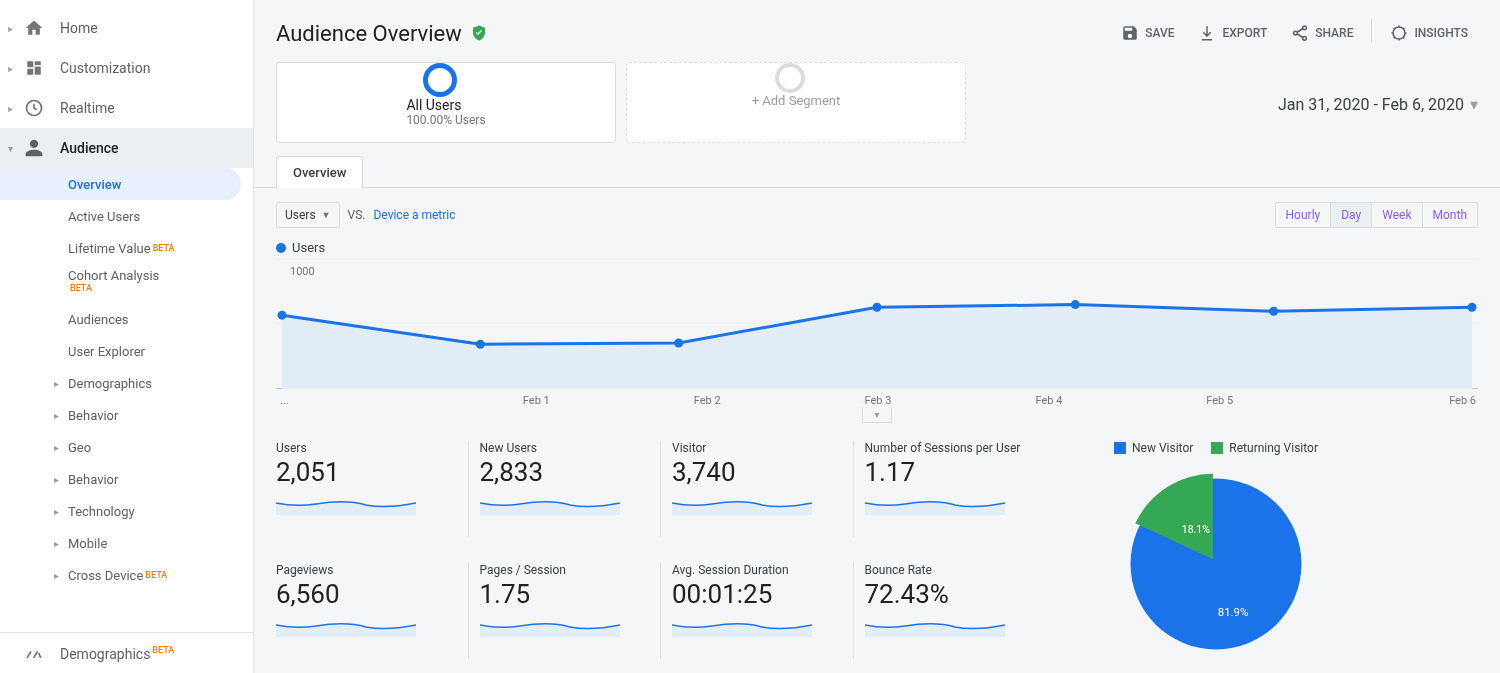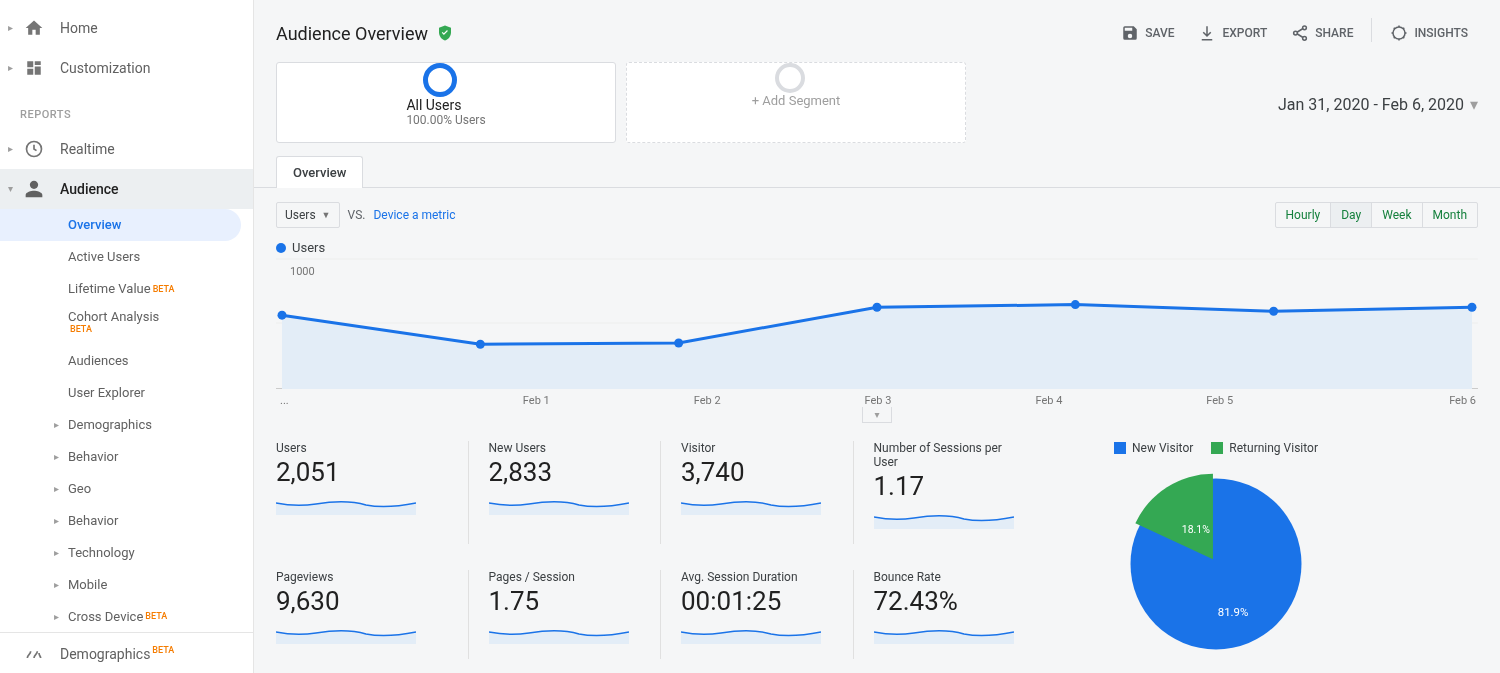--- a/index.html
+++ b/index.html
@@ -100,21 +100,21 @@
   overflow: hidden;
   display: flex;
   flex-direction: column;
 }
 .header {
   display: flex;
   align-items: center;
   padding: 18px 22px 14px 22px;
 }
 .page-title {
-  font-size: 18px;
+  font-size: 22px;
   font-weight: 400;
   color: #212121;
 }
 .verified {
   width: 18px;
   height: 18px;
   margin-left: 8px;
 }
 .header-actions {
   margin-left: auto;
@@ -227,21 +227,21 @@
 .sel-metric { font-size: 12px; color: #1a73e8; cursor: pointer; }
 .gran {
   margin-left: auto;
   display: flex;
   border: 1px solid #dadce0;
   border-radius: 2px;
 }
 .gran-opt {
   padding: 5px 10px;
   font-size: 12px;
-  color: #15803d;
+  color: #8b5cf6;
   cursor: pointer;
   border-right: 1px solid #dadce0;
 }
 .gran-opt:last-child { border-right: none; }
 .gran-opt.active { background: #eceff1; }
 
 
 .chart-legend {
   padding: 4px 22px 2px 22px;
   display: flex;
@@ -310,21 +310,21 @@
   column-gap: 0;
   flex: 1;
   max-width: 770px;
 }
 .stat {
   padding-right: 24px;
   border-right: 1px solid #e0e0e0;
   padding-left: 0;
 }
 .stat:nth-child(1), .stat:nth-child(5) { padding-left: 0; }
-.stat:nth-child(n+2) { padding-left: 20px; }
+.stat:nth-child(n+2) { padding-left: 11px; }
 .stat:nth-child(5) { padding-left: 0; }
 .stat:nth-child(4n) { border-right: none; }
 .stat-label { font-size: 12px; color: #3c4043; margin-bottom: 2px; }
 .stat-value {
   font-size: 26px;
   font-weight: 400;
   color: #212121;
   margin-bottom: 2px;
 }
 .spark { width: 140px; height: 26px; }
@@ -370,21 +370,20 @@
   <div class="side-item has-caret">
     <span class="side-caret">▸</span>
     <span class="side-icon">
       <svg viewBox="0 0 24 24" width="18" height="18" fill="#757575">
           <path d="M3 3h8v8H3zM13 3h8v5h-8zM13 10h8v11h-8zM3 13h8v8H3z"></path>
         </svg>
     </span>
     <span class="side-label">Customization</span>
   </div>
 
-  <div class="reports-header">REPORTS</div>
 
   <div class="side-item has-caret">
     <span class="side-caret">▸</span>
     <span class="side-icon">
       <svg viewBox="0 0 24 24" width="20" height="20" fill="none" stroke="#757575" stroke-width="2">
           <circle cx="12" cy="12" r="9"></circle>
           <path d="M12 7v5l3 2"></path>
         </svg>
     </span>
     <span class="side-label">Realtime</span>
@@ -589,21 +588,21 @@
             <path d="M0 14 Q20 18 40 15 Q70 10 90 16 Q110 20 140 14" fill="none" stroke="#1a73e8" stroke-width="1.5"></path>
           </svg></div>
         <div class="stat"><div class="stat-label">Visitor</div><div class="stat-value">3,740</div><svg class="spark" viewBox="0 0 140 26">
             <path d="M0 26 L0 14 Q20 18 40 15 Q70 10 90 16 Q110 20 140 14 L140 26 Z" fill="#e3edf7"></path>
             <path d="M0 14 Q20 18 40 15 Q70 10 90 16 Q110 20 140 14" fill="none" stroke="#1a73e8" stroke-width="1.5"></path>
           </svg></div>
         <div class="stat"><div class="stat-label">Number of Sessions per User</div><div class="stat-value">1.17</div><svg class="spark" viewBox="0 0 140 26">
             <path d="M0 26 L0 14 Q20 18 40 15 Q70 10 90 16 Q110 20 140 14 L140 26 Z" fill="#e3edf7"></path>
             <path d="M0 14 Q20 18 40 15 Q70 10 90 16 Q110 20 140 14" fill="none" stroke="#1a73e8" stroke-width="1.5"></path>
           </svg></div>
-        <div class="stat"><div class="stat-label">Pageviews</div><div class="stat-value">9,630</div><svg class="spark" viewBox="0 0 140 26">
+        <div class="stat"><div class="stat-label">Pageviews</div><div class="stat-value">6,560</div><svg class="spark" viewBox="0 0 140 26">
             <path d="M0 26 L0 14 Q20 18 40 15 Q70 10 90 16 Q110 20 140 14 L140 26 Z" fill="#e3edf7"></path>
             <path d="M0 14 Q20 18 40 15 Q70 10 90 16 Q110 20 140 14" fill="none" stroke="#1a73e8" stroke-width="1.5"></path>
           </svg></div>
         <div class="stat"><div class="stat-label">Pages / Session</div><div class="stat-value">1.75</div><svg class="spark" viewBox="0 0 140 26">
             <path d="M0 26 L0 14 Q20 18 40 15 Q70 10 90 16 Q110 20 140 14 L140 26 Z" fill="#e3edf7"></path>
             <path d="M0 14 Q20 18 40 15 Q70 10 90 16 Q110 20 140 14" fill="none" stroke="#1a73e8" stroke-width="1.5"></path>
           </svg></div>
         <div class="stat"><div class="stat-label">Avg. Session Duration</div><div class="stat-value">00:01:25</div><svg class="spark" viewBox="0 0 140 26">
             <path d="M0 26 L0 14 Q20 18 40 15 Q70 10 90 16 Q110 20 140 14 L140 26 Z" fill="#e3edf7"></path>
             <path d="M0 14 Q20 18 40 15 Q70 10 90 16 Q110 20 140 14" fill="none" stroke="#1a73e8" stroke-width="1.5"></path>

